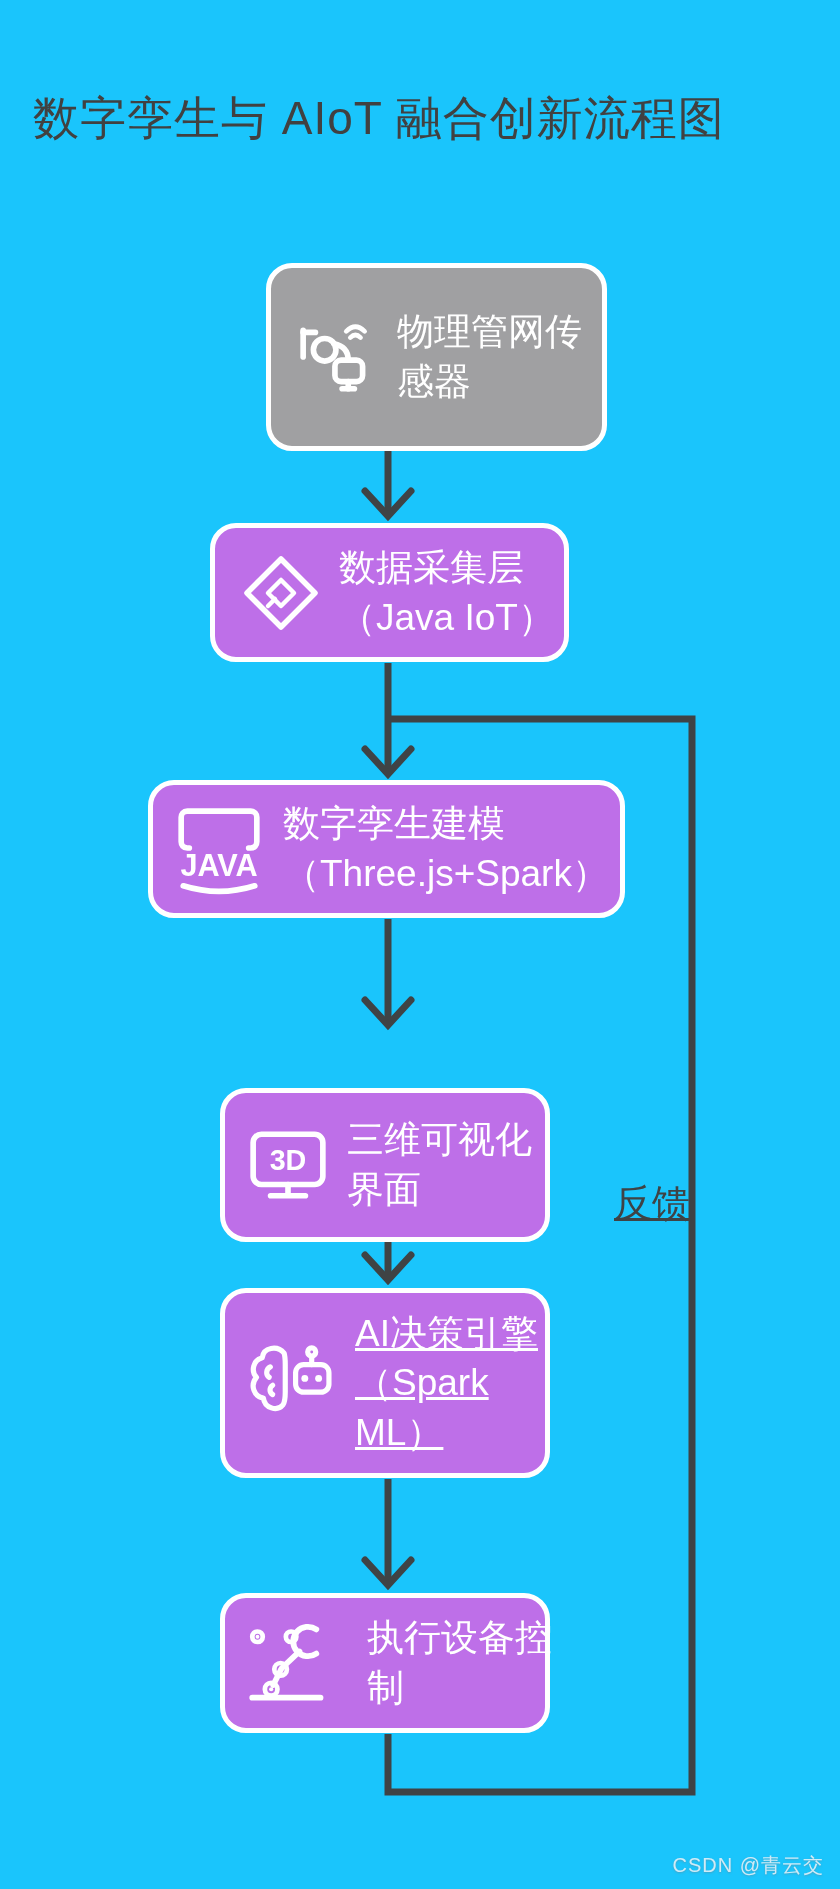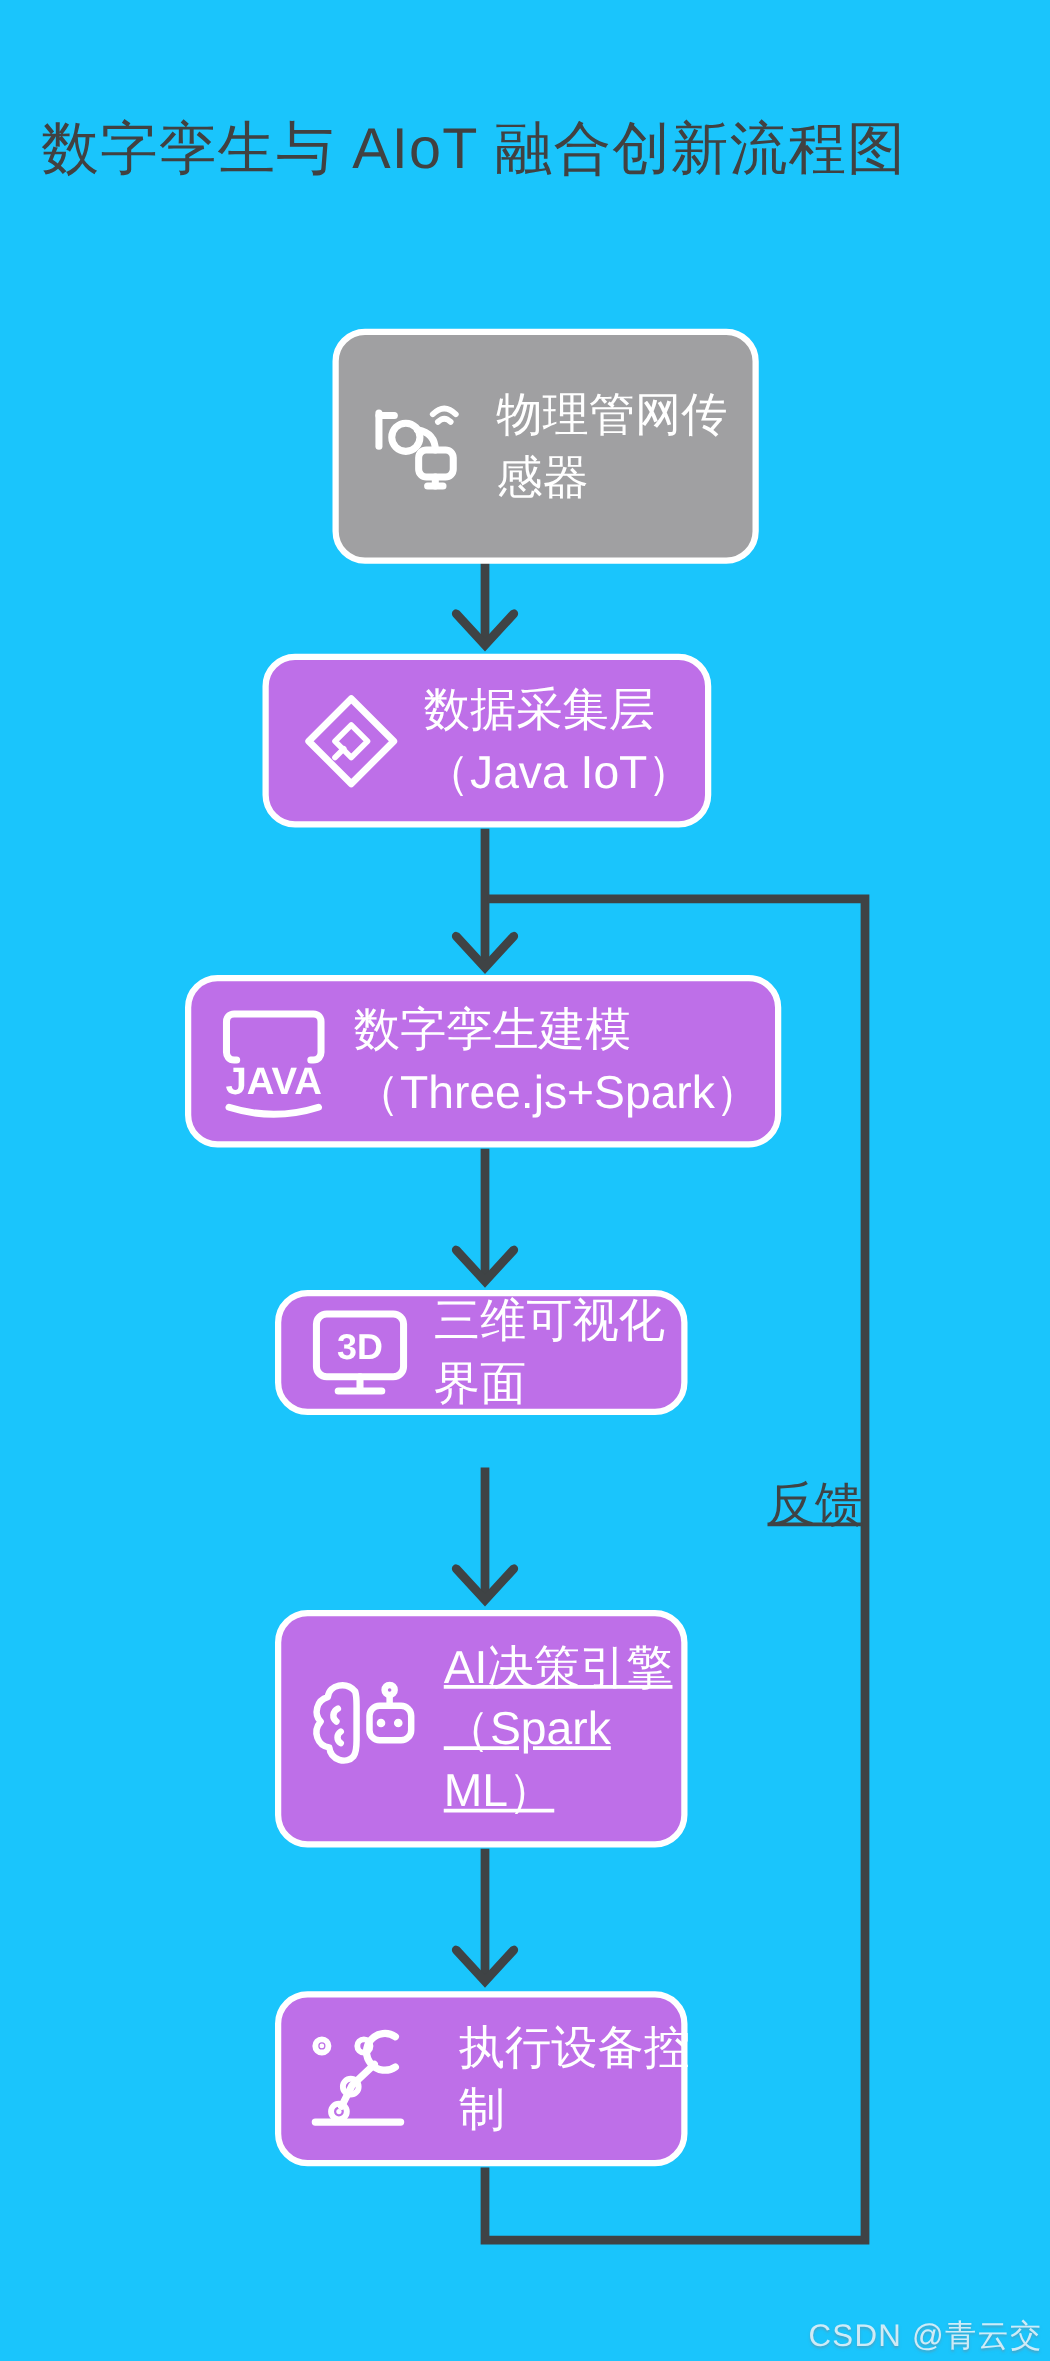--- a/index.html
+++ b/index.html
@@ -31,30 +31,30 @@
     font-size:37px;line-height:1.34;white-space:pre;
   }
   .node svg{flex-shrink:0;}
   .node svg .st{fill:none;stroke:#ffffff;stroke-width:5.5;stroke-linecap:round;stroke-linejoin:round;}
   .node svg .st2{fill:none;stroke:#ffffff;stroke-width:4.5;stroke-linecap:round;stroke-linejoin:round;}
   .node svg .dot{fill:#ffffff;stroke:none;}
   .node svg text{fill:#ffffff;stroke:none;font-family:"Liberation Sans",sans-serif;font-weight:bold;}
   .n1{left:218px;top:263px;width:341px;height:188px;padding-left:26px;margin-left:48px;}
   .n2{left:210px;top:523px;width:359px;height:139px;padding-left:26px;}
   .n3{left:148px;top:780px;width:477px;height:138px;padding-left:20px;}
-  .n4{left:220px;top:1032px;width:330px;height:100px;padding-left:22px;}
+  .n4{left:220px;top:1088px;width:330px;height:154px;padding-left:22px;}
   .n5{left:220px;top:1288px;width:330px;height:190px;padding-left:20px;text-decoration:underline;}
   .n6{left:220px;top:1593px;width:330px;height:140px;padding-left:22px;gap:36px;}
   .feedback-label{
     position:absolute;left:604px;top:1178px;width:86px;
     font-size:38px;color:#3F4345;text-align:right;text-decoration:underline;
   }
   .watermark{
-    position:absolute;right:6px;top:1852px;
-    font-size:25px;color:rgba(235,245,250,0.85);
+    position:absolute;right:16px;top:1852px;
+    font-size:20px;color:rgba(235,245,250,0.85);
     text-shadow:0 1px 2px rgba(110,135,150,0.55);
     letter-spacing:1px;
   }
 </style>
 </head>
 <body>
 
 <div class="canvas" style="background: rgb(26, 197, 252);">
 
   <h1 class="title" style="color: rgb(65, 65, 65);">数字孪生与 AIoT 融合创新流程图</h1>

